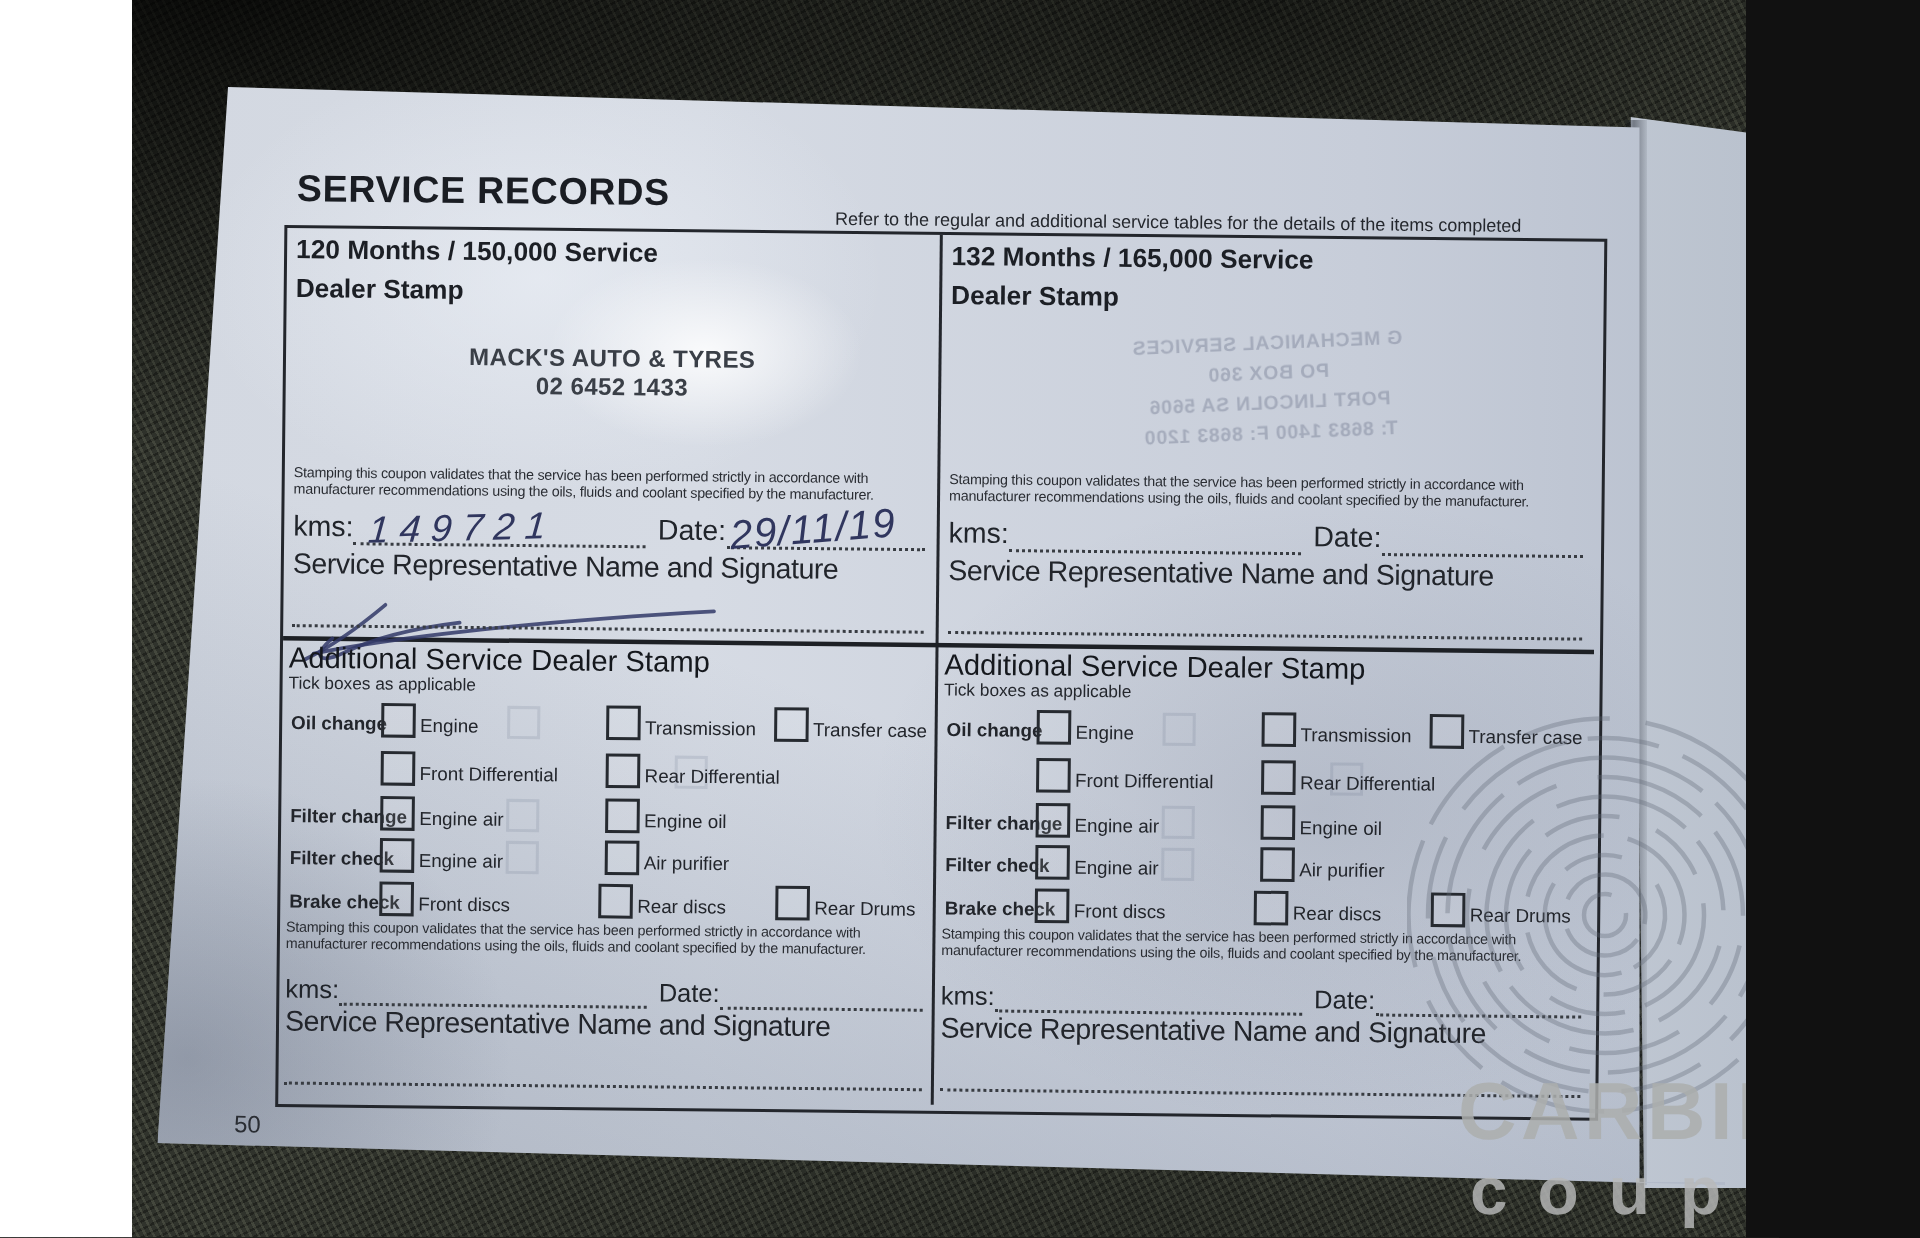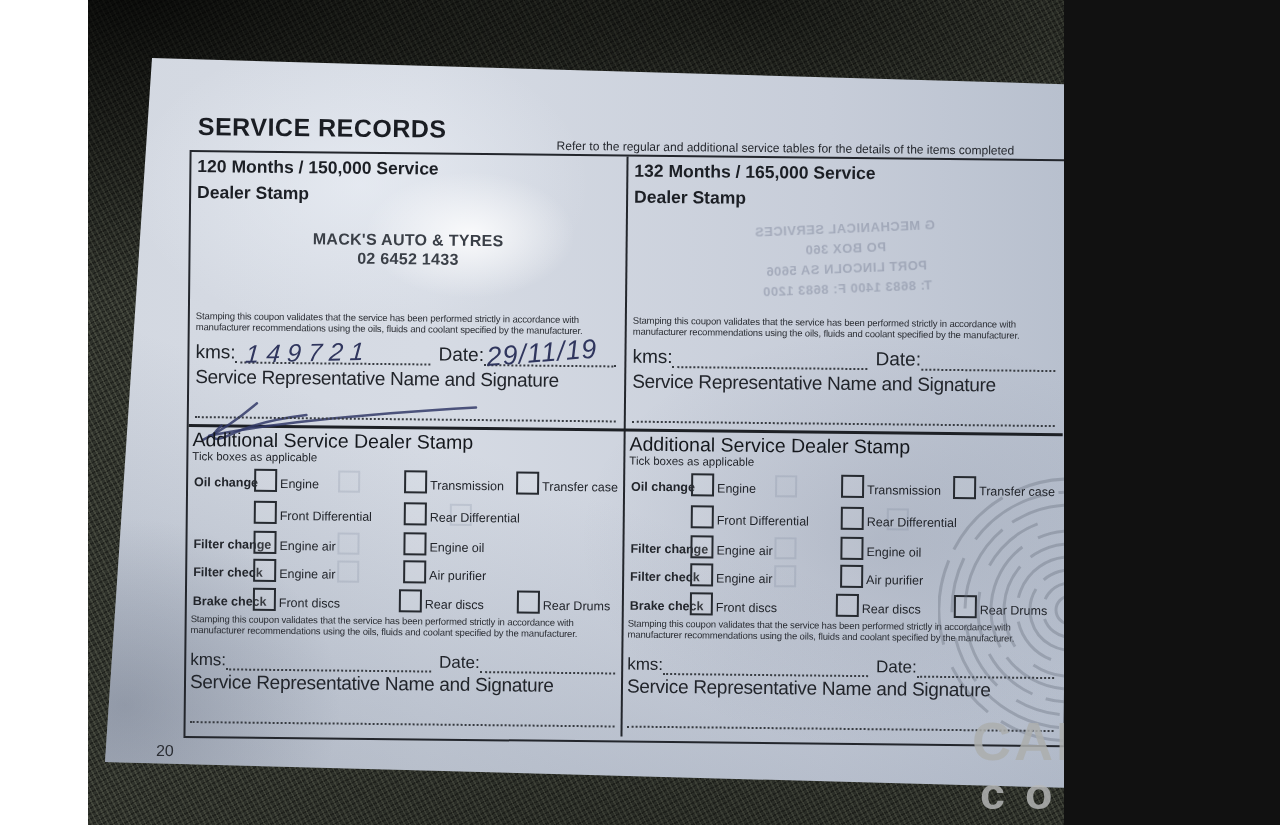--- a/index.html
+++ b/index.html
@@ -1,16 +1,16 @@
 <!DOCTYPE html>
 <html><head>
 <meta charset="utf-8">
 <style>
   html,body{margin:0;padding:0;background:#111;}
-  #canvas{position:relative;width:1064px;height:825px;overflow:hidden;
+  #canvas{position:relative;width:1164px;height:825px;overflow:hidden;
     font-family:"Liberation Sans",sans-serif;background:#2c2f29;}
 
   
   .fabric{position:absolute;inset:0;background-color:#30332c;
     background-image:
       radial-gradient(ellipse 950px 560px at 12% -5%, rgba(0,0,0,0.88), transparent 62%),
       radial-gradient(ellipse 700px 300px at 70% 0%, rgba(0,0,0,0.55), transparent 70%),
       radial-gradient(ellipse 900px 420px at 60% 115%, rgba(10,12,10,0.35), transparent 70%),
       repeating-linear-gradient(63deg, rgba(175,180,150,0.16) 0 1.6px, transparent 1.6px 4.8px),
       repeating-linear-gradient(-27deg, rgba(0,0,0,0.32) 0 1.6px, transparent 1.6px 4.8px);}
@@ -339,21 +339,21 @@
     <span class="dots d1" data-interactable="false"></span>
     <span class="klabel dlabel" data-interactable="false">Date:</span>
     <span class="dots d2" data-interactable="false"></span>
   </div>
   <div class="rep a-rep" data-interactable="false">Service Representative Name and Signature</div>
   <div class="dotline a-dot" data-interactable="false"></div>
 </div>
       </div>
     </div>
 
-    <div class="pagenum" data-interactable="false">20</div>
+    <div class="pagenum" data-interactable="false">50</div>
   </div>
 
   <div class="wm-strip wm-left" data-interactable="false"></div>
   <div class="wm-strip wm-right" data-interactable="false"></div>
   <div class="wm-b" data-interactable="false">B</div>
   <svg class="wm-print" viewBox="0 0 264 296" data-interactable="false">
       <circle cx="132" cy="148" r="14" stroke-dasharray="70 16 48 22 90 14" transform="rotate(0 132 148)"></circle>
       <circle cx="132" cy="148" r="27" stroke-dasharray="58 20 80 14 46 26" transform="rotate(37 132 148)"></circle>
       <circle cx="132" cy="148" r="40" stroke-dasharray="96 12 40 30 64 18" transform="rotate(74 132 148)"></circle>
       <circle cx="132" cy="148" r="53" stroke-dasharray="52 24 70 16 88 12" transform="rotate(111 132 148)"></circle>

